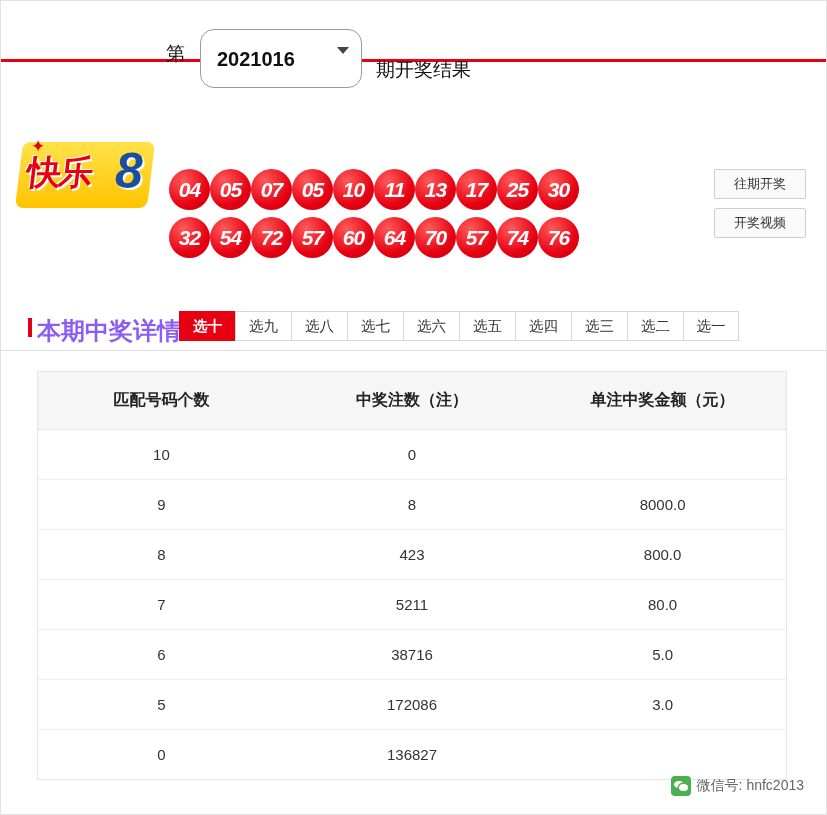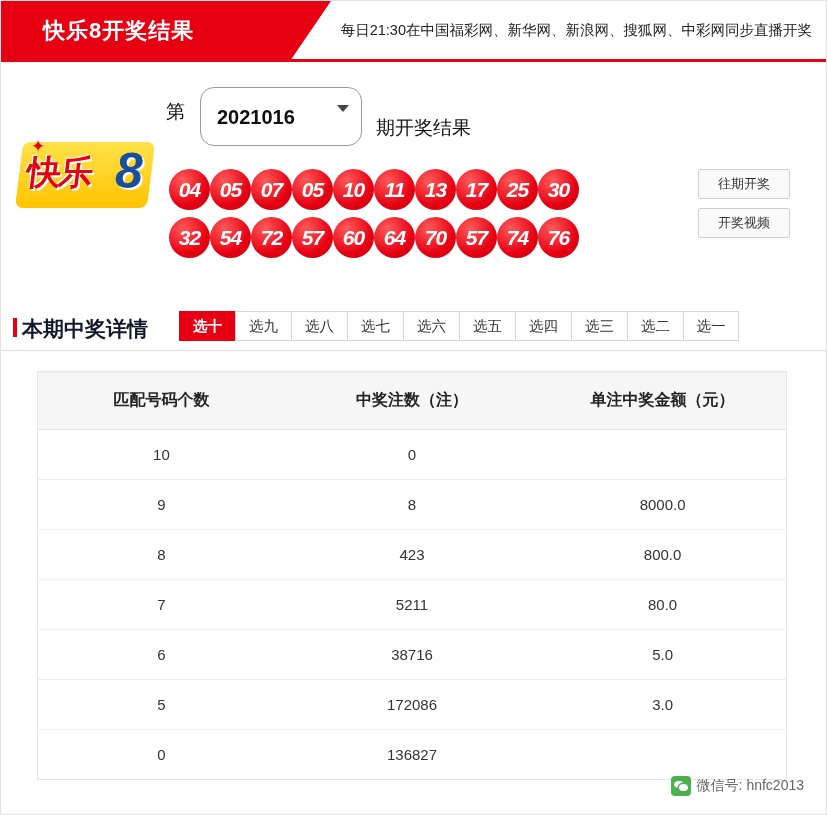--- a/index.html
+++ b/index.html
@@ -177,21 +177,21 @@
     font-style: italic;
     display: flex;
     align-items: center;
     justify-content: center;
     letter-spacing: -1px;
   }
 
   
   .side-btns {
     position: absolute;
-    right: 36px; top: 168px;
+    right: 20px; top: 168px;
     width: 92px;
     text-align: center;
   }
   .side-btn {
     width: 92px; height: 30px;
     border: 1px solid #cfcfcf;
     background: #fafafa;
     color: #333;
     font-size: 13px;
     display: flex;
@@ -204,24 +204,24 @@
 
   
   .tabs-row {
     position: absolute;
     left: 0; right: 0; top: 300px;
     height: 50px;
     border-bottom: 1px solid #dcdcdc;
   }
   .section-title {
     position: absolute;
-    left: 12px; top: 14px;
-    font-size: 21px;
-    font-weight: bold;
-    color: #0f172a;
+    left: 27px; top: 14px;
+    font-size: 24px;
+    font-weight: bold;
+    color: #8b5cf6;
     padding-left: 9px;
   }
   .section-title::before {
     content: "";
     position: absolute;
     left: 0; top: 3px;
     width: 4px; height: 19px;
     background: #e60012;
   }
   .tabs {
@@ -316,25 +316,20 @@
     background: #ffffff;
     border-radius: 50%;
     box-shadow: 0 0 0 1.5px #4caf50;
   }
 </style>
 </head>
 <body>
 
 <div class="page">
 
-  <div class="header">
-    <div class="header-red"></div>
-    <div class="header-title">快乐8开奖结果</div>
-    <div class="header-sub">每日21:30在中国福彩网、新华网、新浪网、搜狐网、中彩网同步直播开奖</div>
-  </div>
   <div class="header-rule"></div>
 
   <div class="draw-row">
     <span class="draw-label-pre">第</span>
     <div class="select-wrap">
       <select>
         <option>2021016</option>
       </select>
       <span class="select-caret"></span>
     </div>

